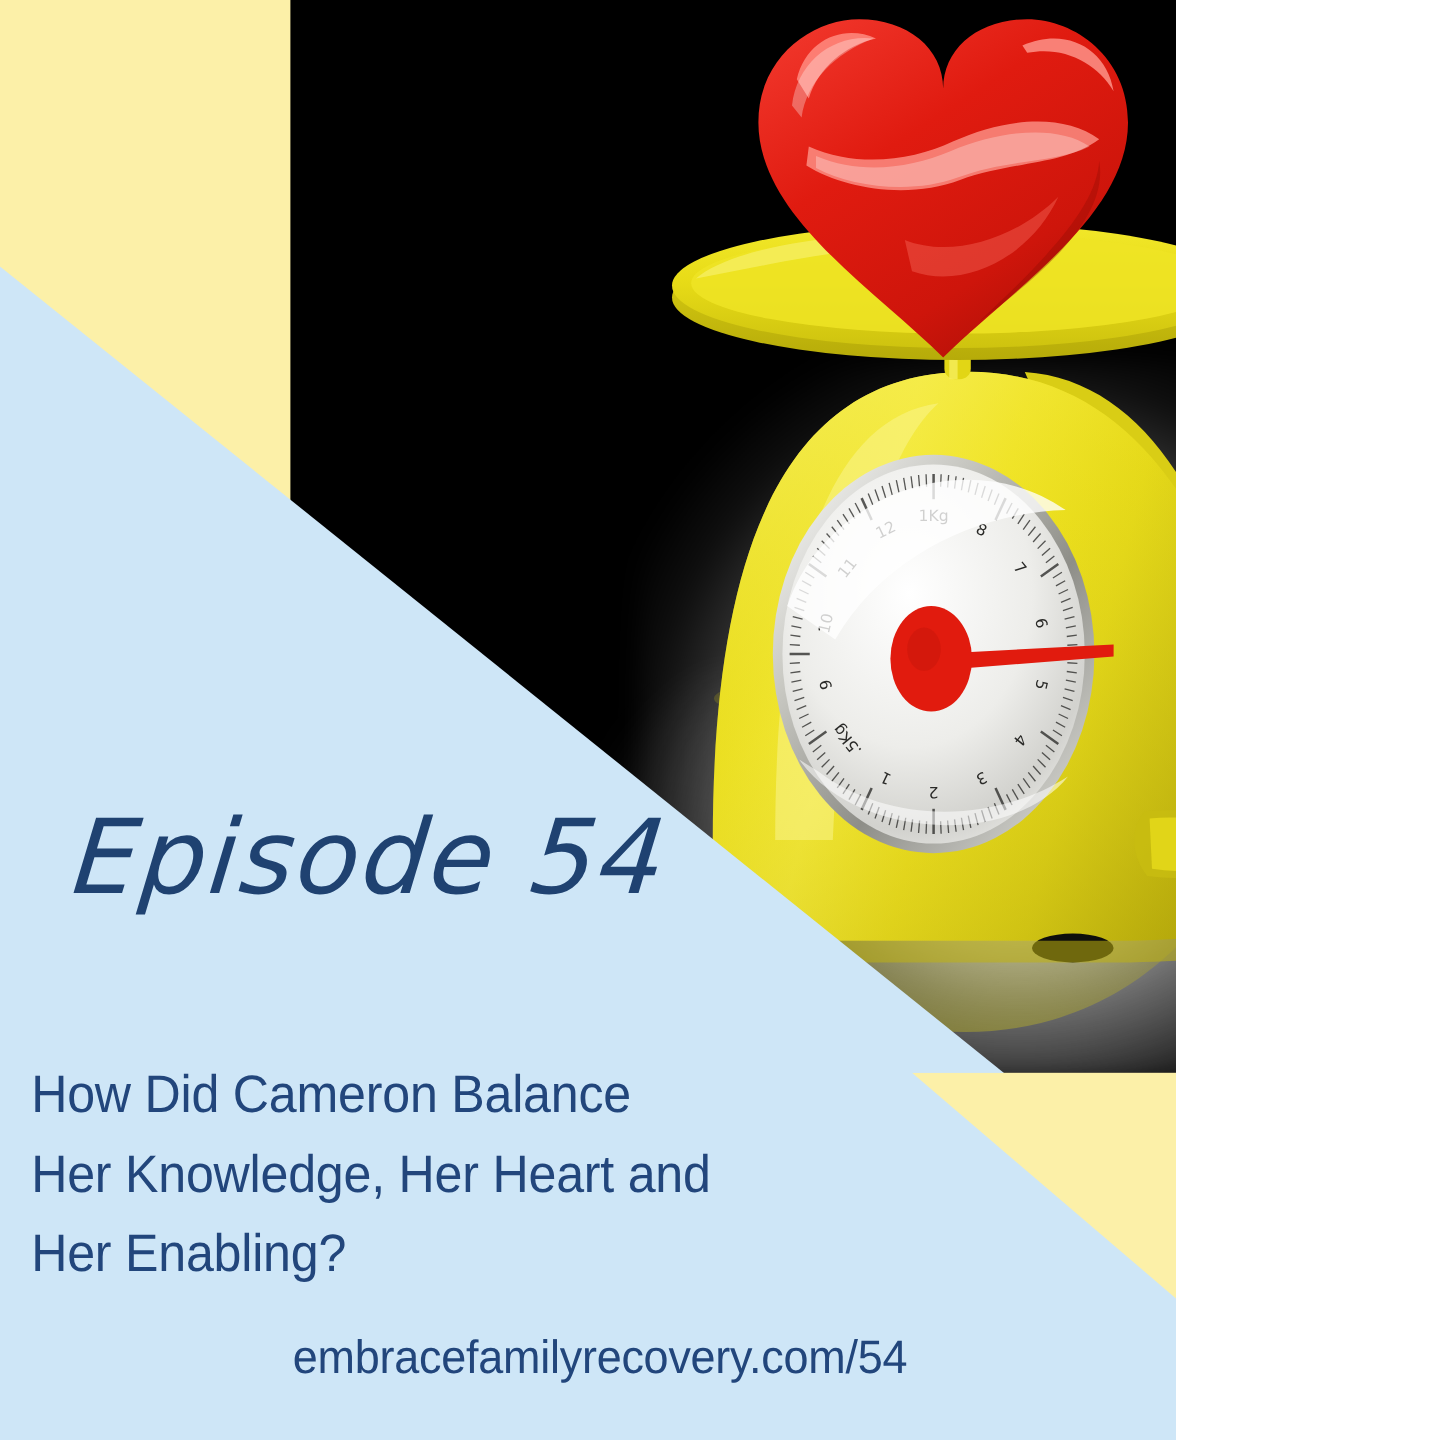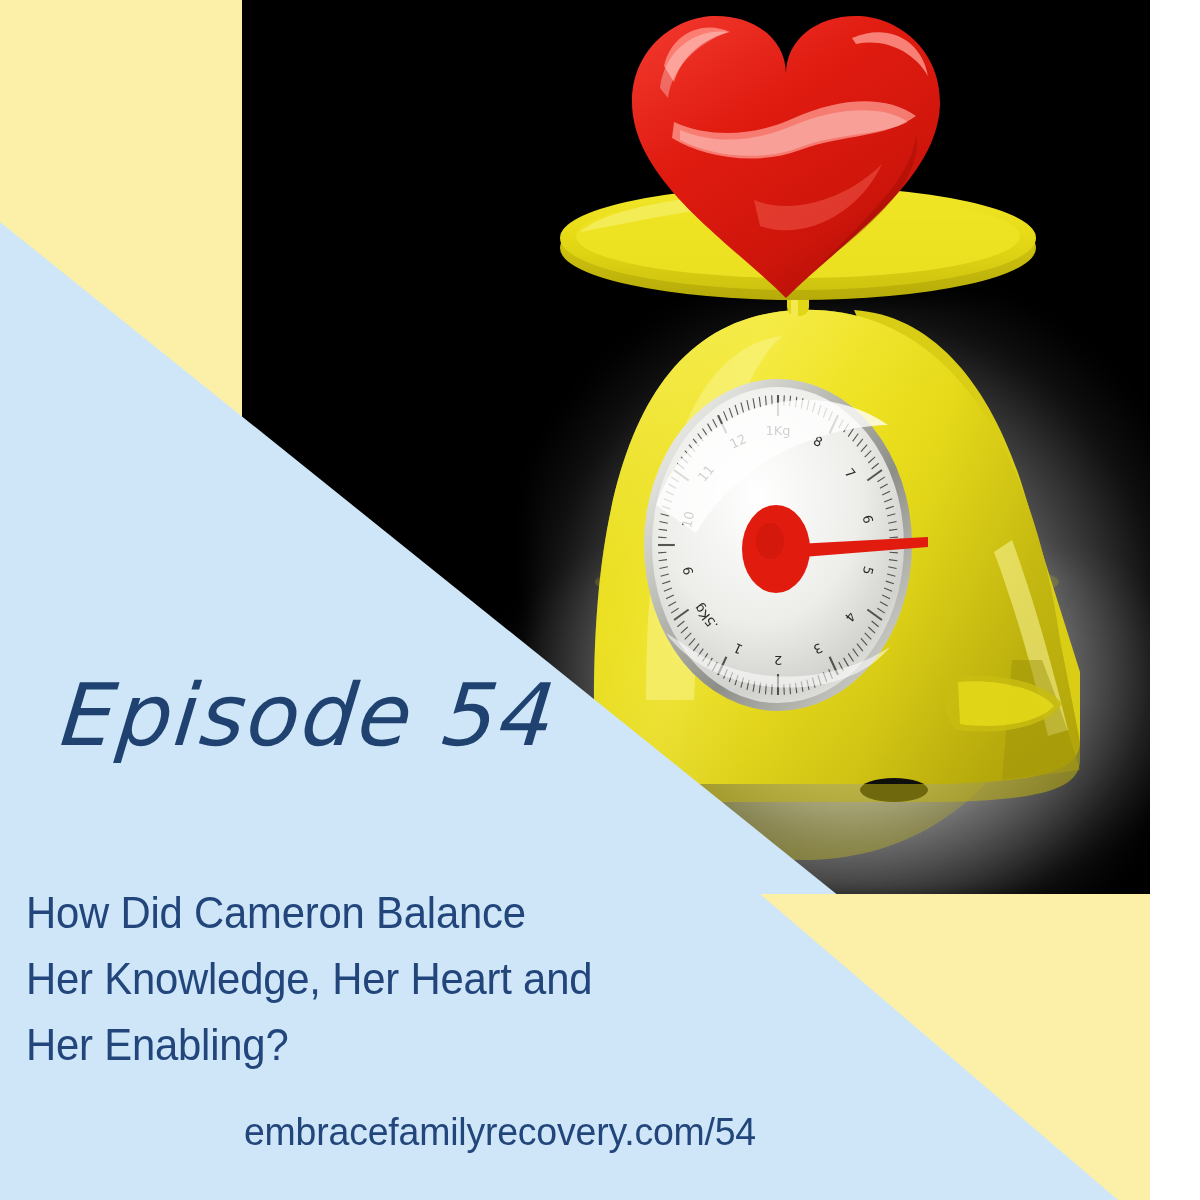--- a/index.html
+++ b/index.html
@@ -3,21 +3,21 @@
 <meta charset="utf-8">
 <title>Podcast Cover</title>
 <style>
   html, body {
     margin: 0;
     padding: 0;
     background: #ffffff;
   }
   #canvas {
     position: relative;
-    width: 1150px;
+    width: 980px;
     height: 1200px;
     overflow: hidden;
     font-family: "Liberation Sans", sans-serif;
     background: #FCF0A8;
   }
 
   
   .photo {
     position: absolute;
     left: 242px;

